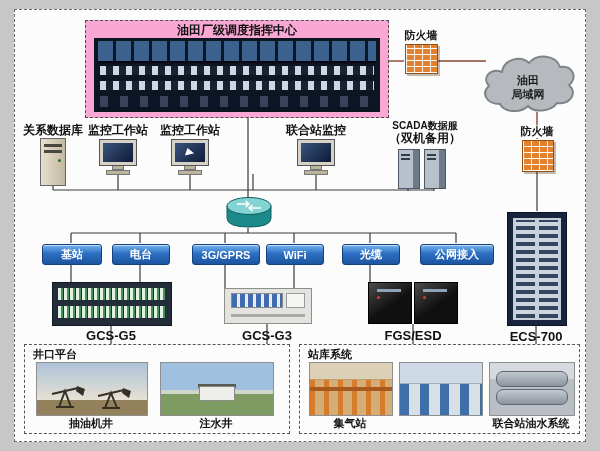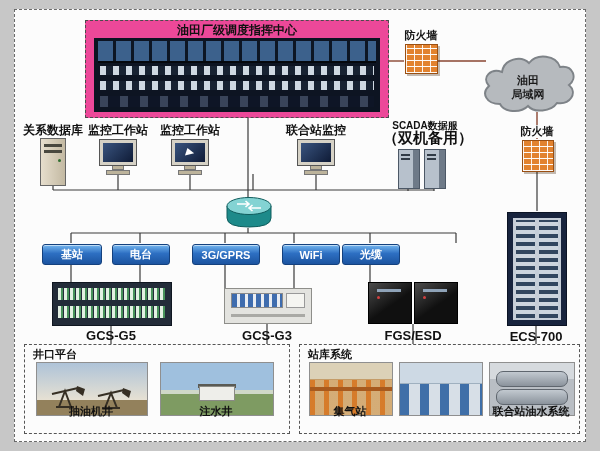--- a/index.html
+++ b/index.html
@@ -4,21 +4,21 @@
 <style>
   html,body{margin:0;padding:0;background:#9a9a9a;font-family:"Liberation Sans","DejaVu Sans",sans-serif;}
   #stage{position:relative;width:600px;height:451px;background:#c7c7c7;overflow:hidden;margin:0 auto;}
   .abs{position:absolute;}
   #paper{position:absolute;left:14px;top:9px;width:570px;height:431px;background:#fcfcfc;border:1px dashed #6a6a6a;z-index:0;}
   .wires{position:absolute;left:0;top:0;z-index:1;}
   .z2{z-index:2;}
   .lbl{font-weight:bold;color:#141414;font-size:11px;text-align:center;line-height:13px;}
 
   
-  .ccbox{border:1px dashed #4c4c4c;background:#ec4899;z-index:2;}
+  .ccbox{border:1px dashed #4c4c4c;background:#f9a8d4;z-index:2;}
   .cclabel{position:absolute;left:0;right:0;top:1px;font-weight:bold;font-size:12px;text-align:center;color:#111;}
   .ccphoto{position:absolute;left:8px;right:8px;top:17px;bottom:5px;background:#0d1422;overflow:hidden;}
   .screenwall{position:absolute;left:4px;right:4px;top:3px;height:27%;background:repeating-linear-gradient(90deg,#3c618c 0 15px,#0d1624 15px 18px);border-bottom:2px solid #05080e;}
   .deskrow{position:absolute;left:2%;right:2%;height:9px;background:repeating-linear-gradient(90deg,#cfd8e2 0 6px,#182232 6px 13px);}
   .deskrow.r1{top:38%;}
   .deskrow.r2{top:58%;}
   .deskrow.r3{top:79%;height:11px;background:repeating-linear-gradient(90deg,#39445a 0 8px,#0e1526 8px 20px);}
 
   
   .brick{background-color:#e2822e;background-image:repeating-linear-gradient(0deg,rgba(255,255,255,.95) 0 1px,transparent 1px 6px),repeating-linear-gradient(90deg,rgba(255,255,255,.9) 0 1px,transparent 1px 8px);border:1px solid #9a4f12;box-shadow:2px 2px 0 rgba(60,30,0,.3);z-index:2;}
@@ -62,21 +62,21 @@
   .ecs{left:507px;top:212px;width:58px;height:112px;background:#18243e;border:1px solid #0b1324;z-index:2;}
   .ecs .in{position:absolute;left:5px;right:5px;top:5px;bottom:5px;background:#c6ced8;}
   .ecs .col{position:absolute;top:2px;bottom:2px;width:19px;background:repeating-linear-gradient(0deg,#32465f 0 4px,#cdd5de 4px 8px);}
   .ecs .colL{left:3px;} .ecs .colR{right:3px;}
   .devl{position:absolute;top:328px;font-weight:bold;font-size:13px;text-align:center;color:#111;z-index:2;}
 
   
   .dbox{border:1px dashed #555;background:transparent;z-index:2;}
   .boxt{position:absolute;font-weight:bold;font-size:11px;color:#111;z-index:3;}
   .photo{position:absolute;top:362px;height:52px;border:1px solid #8f8f8f;overflow:hidden;z-index:2;}
-  .pl{position:absolute;top:404px;font-weight:bold;font-size:11px;text-align:center;color:#111;z-index:3;white-space:nowrap;}
+  .pl{position:absolute;top:416px;font-weight:bold;font-size:11px;text-align:center;color:#111;z-index:3;white-space:nowrap;}
   .ph-pump{background:linear-gradient(#aec3d8,#e7e1d3 72%,#93815c 72%);}
   .ph-inj{background:linear-gradient(#9fc0de 0 52%,#cfd8c8 52% 60%,#7e9b62 60%);}
   .ph-inj .bld{position:absolute;left:34%;top:44%;width:34px;height:13px;background:#eeeeea;border:1px solid #8a8a84;}
   .ph-inj .roof{position:absolute;left:33%;top:40%;width:38px;height:4px;background:#5a5a54;}
   .ph-gas{background:linear-gradient(#dcd1b7 0 30%,#c59c68 30%);}
   .ph-gas .pipes{position:absolute;left:0;right:0;top:32%;bottom:0;background:repeating-linear-gradient(90deg,rgba(215,122,40,.95) 0 5px,rgba(242,204,146,.35) 5px 14px);}
   .ph-gas .hpipe{position:absolute;left:0;right:0;top:46%;height:4px;background:#a85a1e;}
   .ph-meter{background:linear-gradient(#cdd9e4 0 38%,#9fb0bf 38%);}
   .ph-meter .tanks{position:absolute;left:0;right:0;top:40%;bottom:0;background:repeating-linear-gradient(90deg,#3f6fa8 0 9px,#d7dfe7 9px 20px);}
   .ph-union{background:linear-gradient(#d6dade 0 30%,#b9bec4 30%);}
@@ -188,21 +188,21 @@
     <div class="wslabel">联合站监控</div>
     <div class="crt">
         <div class="scr"></div>
         <div class="neck"></div>
         <div class="foot"></div>
       </div>
   </div>
 
   <div class="ws" style="left:383px;top:120px;width:84px">
     <div class="wslabel" style="font-size:10px">SCADA数据服</div>
-    <div class="wslabel" style="font-size:15px">（双机备用）</div>
+    <div class="wslabel" style="font-size:12px">（双机备用）</div>
   </div>
   <div class="stower" style="left:398px;top:149px">
       <i class="s1"></i>
       <i class="s2"></i>
     </div>
   <div class="stower" style="left:424px;top:149px">
       <i class="s1"></i>
       <i class="s2"></i>
     </div>
 
@@ -213,22 +213,23 @@
       <g stroke="#ffffff" stroke-width="1.6" fill="none">
         <path d="M13 9 H25 M21.5 6 L25 9 L21.5 12"></path>
         <path d="M37 13 H25 M28.5 10 L25 13 L28.5 16"></path>
       </g>
     </svg>
   </div>
 
   <div class="chan" style="left:112px;width:56px">电台</div>
   <div class="chan" style="left:42px;width:58px">基站</div>
   <div class="chan" style="left:192px;width:66px">3G/GPRS</div>
-  <div class="chan" style="left:282px;width:56px">WiFi</div>
+  <div class="chan" style="left:266px;width:56px">WiFi</div>
   <div class="chan" style="left:342px;width:56px">光缆</div>
+  <div class="chan" style="left:420px;width:72px">公网接入</div>
 
   <div class="abs g5">
       <div class="row rowA"></div>
       <div class="row rowB"></div>
     </div>
   <div class="devl" style="left:52px;width:118px">GCS-G5</div>
 
   <div class="abs g3">
       <div class="mods"></div>
       <div class="pane"></div>

